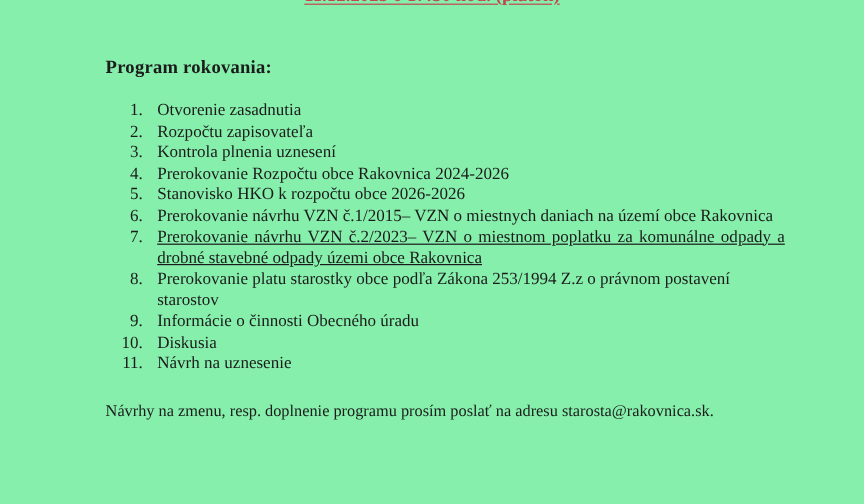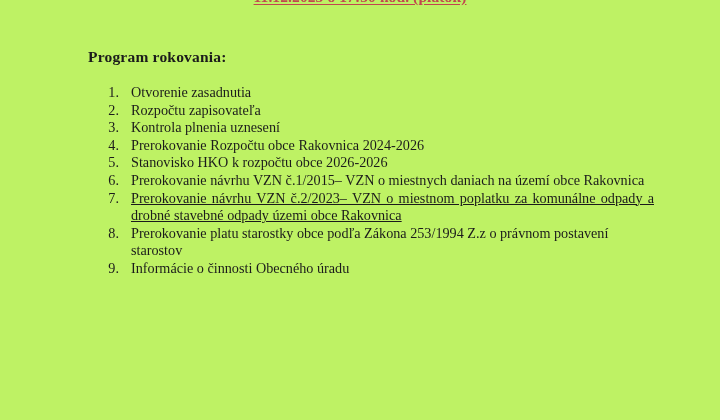--- a/index.html
+++ b/index.html
@@ -13,21 +13,21 @@
     font-family: "Liberation Serif", serif;
     color: #1b1b1b;
     overflow: hidden;
     position: relative;
   }
 
   
   .page {
     position: absolute;
     inset: 0;
-    background: #bef264;
+    background: #86efac;
   }
 
   
   .headline-clip {
     position: absolute;
     top: 0;
     left: 0;
     right: 0;
     height: 12px;
     overflow: hidden;
@@ -146,17 +146,26 @@
         <span class="txt">Prerokovanie návrhu VZN č.2/2023– VZN o  miestnom poplatku za komunálne odpady a drobné stavebné odpady územi obce Rakovnica</span>
       </li>
       <li>
         <span class="num">8.</span>
         <span class="txt">Prerokovanie platu starostky obce podľa Zákona 253/1994 Z.z o právnom postavení starostov</span>
       </li>
       <li>
         <span class="num">9.</span>
         <span class="txt">Informácie o činnosti Obecného úradu</span>
       </li>
+      <li>
+        <span class="num">10.</span>
+        <span class="txt">Diskusia</span>
+      </li>
+      <li>
+        <span class="num">11.</span>
+        <span class="txt">Návrh na uznesenie</span>
+      </li>
     </ol>
 
+    <div class="closing-note">Návrhy na zmenu, resp. doplnenie programu prosím poslať na adresu starosta@rakovnica.sk.</div>
 
   </div>
 </div>
 
 </body></html>

